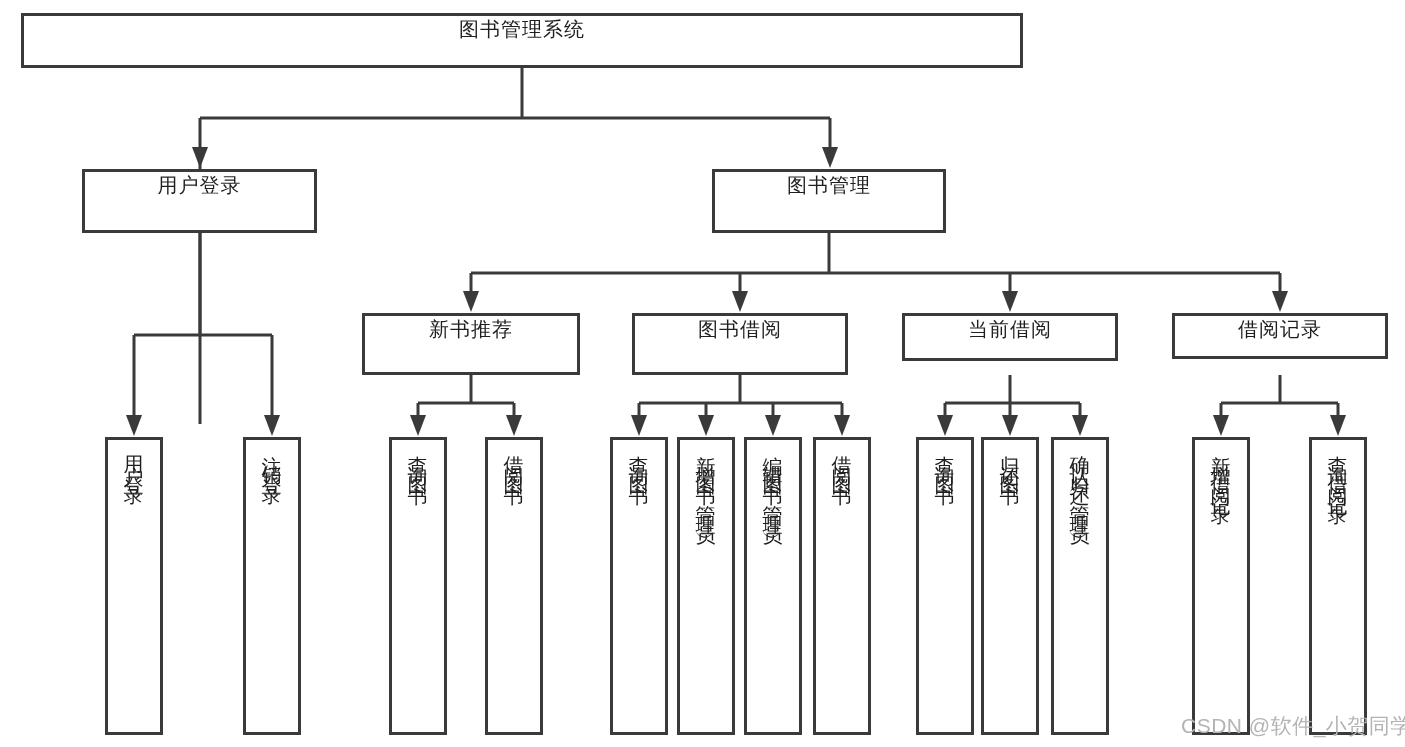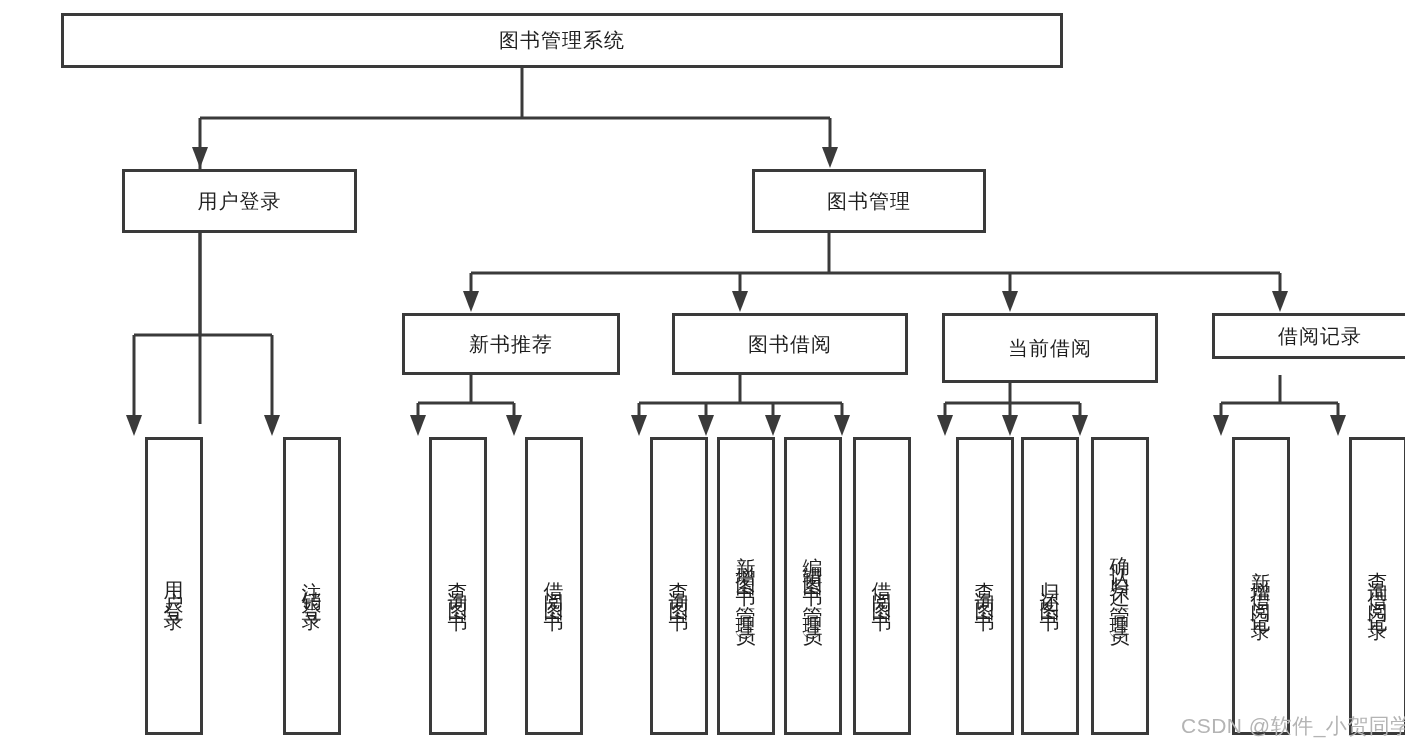--- a/index.html
+++ b/index.html
@@ -14,26 +14,24 @@
   .wires { position:absolute; left:0; top:0; width:1405px; height:747px; }
   .wires path { stroke:#3a3a3a; stroke-width:3; fill:none; }
   .wires polygon { fill:#3a3a3a; stroke:none; }
 
   .node {
     position:absolute;
     box-sizing:border-box;
     border:3px solid #3a3a3a;
     background:#ffffff;
     display:flex;
-    align-items:center;
     justify-content:center;
     font-size:20px;
     letter-spacing:1px;
     z-index:2;
-    margin-left:40px;
   }
   .leaf .vtext {
     writing-mode:vertical-lr;
     text-orientation:mixed;
     font-size:20px;
     line-height:1;
     letter-spacing:10px;
     white-space:nowrap;
   }
   .watermark {
@@ -120,24 +118,24 @@
   <div class="node" style="left:82px;top:169px;width:235px;height:64px">
     <span>用户登录</span>
   </div>
   <div class="node" style="left:712px;top:169px;width:234px;height:64px">
     <span>图书管理</span>
   </div>
 
   <div class="node" style="left:362px;top:313px;width:218px;height:62px">
     <span>新书推荐</span>
   </div>
-  <div class="node" style="left:632px;top:313px;width:236px;height:62px">
+  <div class="node" style="left:632px;top:313px;width:216px;height:62px">
     <span>图书借阅</span>
   </div>
-  <div class="node" style="left:902px;top:313px;width:216px;height:70px">
+  <div class="node" style="left:902px;top:313px;width:216px;height:48px">
     <span>当前借阅</span>
   </div>
   <div class="node" style="left:1172px;top:313px;width:216px;height:46px">
     <span>借阅记录</span>
   </div>
 
   <div class="node leaf" style="left:105px;top:437px;width:58px;height:298px">
     <span class="vtext">用户登录</span>
   </div>
   <div class="node leaf" style="left:243px;top:437px;width:58px;height:298px">

